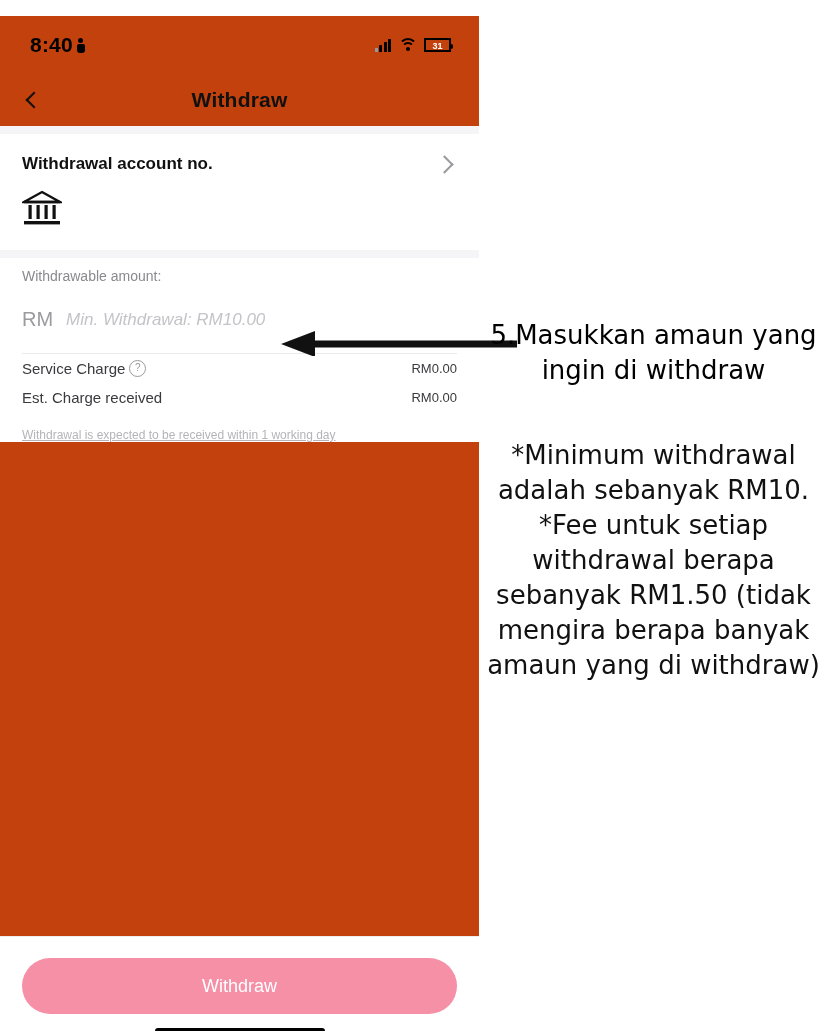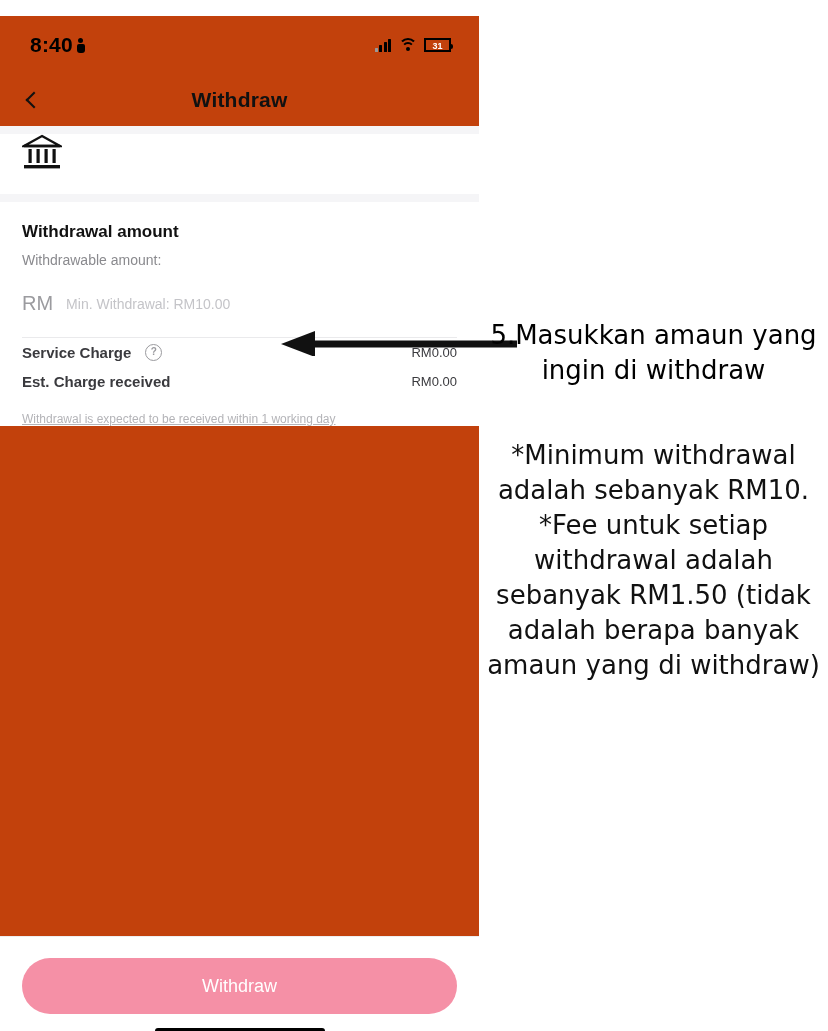--- a/index.html
+++ b/index.html
@@ -249,22 +249,23 @@
     gap: 13px;
     padding: 24px 0 22px 0;
     border-bottom: 1px solid #eaeaec;
   }
   .amt-rm {
     font-size: 20px;
     font-weight: normal;
     color: #9b9b9f;
   }
   .amt-placeholder {
-    font-size: 14px;
+    font-size: 17px;
     color: #c4c4c8;
+    font-style: italic;
   }
   .withdraw-all-row {
     display: flex;
     justify-content: flex-end;
     padding: 14px 0 18px 0;
   }
   .withdraw-all {
     font-size: 15px;
     font-weight: bold;
     color: #ff2d62;
@@ -275,22 +276,21 @@
     display: flex;
     align-items: center;
     justify-content: space-between;
     padding: 6px 0;
   }
   .fee-label {
     font-size: 15px;
     color: #3a3a3e;
     display: flex;
     align-items: flex-start;
-    gap: 14px;
-    font-weight: bold;
+    gap: 4px;
   }
   .q-icon {
     width: 15px;
     height: 15px;
     border-radius: 50%;
     border: 1.3px solid #9a9a9e;
     color: #9a9a9e;
     font-size: 10px;
     line-height: 13px;
     text-align: center;
@@ -412,20 +412,24 @@
   <div class="nav-bar">
     <div class="nav-back">
         <span class="chev"></span>
       </div>
     <div class="nav-title">Withdraw</div>
   </div>
 
   <div class="divider-gap"></div>
 
   <div class="section">
+    <div class="acct-head">
+      <span class="acct-title">Withdrawal account no.</span>
+      <span class="acct-chevron"></span>
+    </div>
     <div class="acct-row">
       <span class="bank-icon">
         <svg viewBox="0 0 40 38" width="40" height="38" aria-hidden="true">
           <polygon points="20,2 38,12 2,12" fill="none" stroke="#111" stroke-width="2.4"></polygon>
           <line x1="2" y1="12" x2="38" y2="12" stroke="#111" stroke-width="2.4"></line>
           <rect x="6.5" y="15" width="3.2" height="14" fill="#111"></rect>
           <rect x="14.5" y="15" width="3.2" height="14" fill="#111"></rect>
           <rect x="22.5" y="15" width="3.2" height="14" fill="#111"></rect>
           <rect x="30.5" y="15" width="3.2" height="14" fill="#111"></rect>
           <rect x="2" y="31" width="36" height="3.4" fill="#111"></rect>
@@ -433,21 +437,20 @@
       </span>
       <span class="acct-masked">
         <span class="redact"></span>
       </span>
     </div>
   </div>
 
   <div class="divider-gap"></div>
 
   <div class="section">
-    <div class="amt-title">Withdrawal amount</div>
     <div class="amt-sub">Withdrawable amount:</div>
 
     <div class="amt-input-row">
       <span class="amt-rm">RM</span>
       <span class="amt-placeholder">Min. Withdrawal: RM10.00</span>
     </div>
 
 
     <div class="fee-row">
       <span class="fee-label">
@@ -470,14 +473,14 @@
     <div class="home-indicator"></div>
   </div>
 </div>
 
 <div id="annotation">
   <svg class="arrow" viewBox="0 0 240 26">
     <line x1="238" y1="14" x2="30" y2="14" stroke="#111" stroke-width="7" stroke-linecap="butt"></line>
     <polygon points="2,14 36,1 36,27" fill="#111"></polygon>
   </svg>
   <div class="ann-text">5.Masukkan amaun yang ingin di withdraw</div>
-  <div class="ann-block2">*Minimum withdrawal adalah sebanyak RM10. *Fee untuk setiap withdrawal adalah sebanyak RM1.50 (tidak adalah berapa banyak amaun yang di withdraw)</div>
+  <div class="ann-block2">*Minimum withdrawal adalah sebanyak RM10. *Fee untuk setiap withdrawal berapa sebanyak RM1.50 (tidak mengira berapa banyak amaun yang di withdraw)</div>
 </div>
 
 </body></html>

